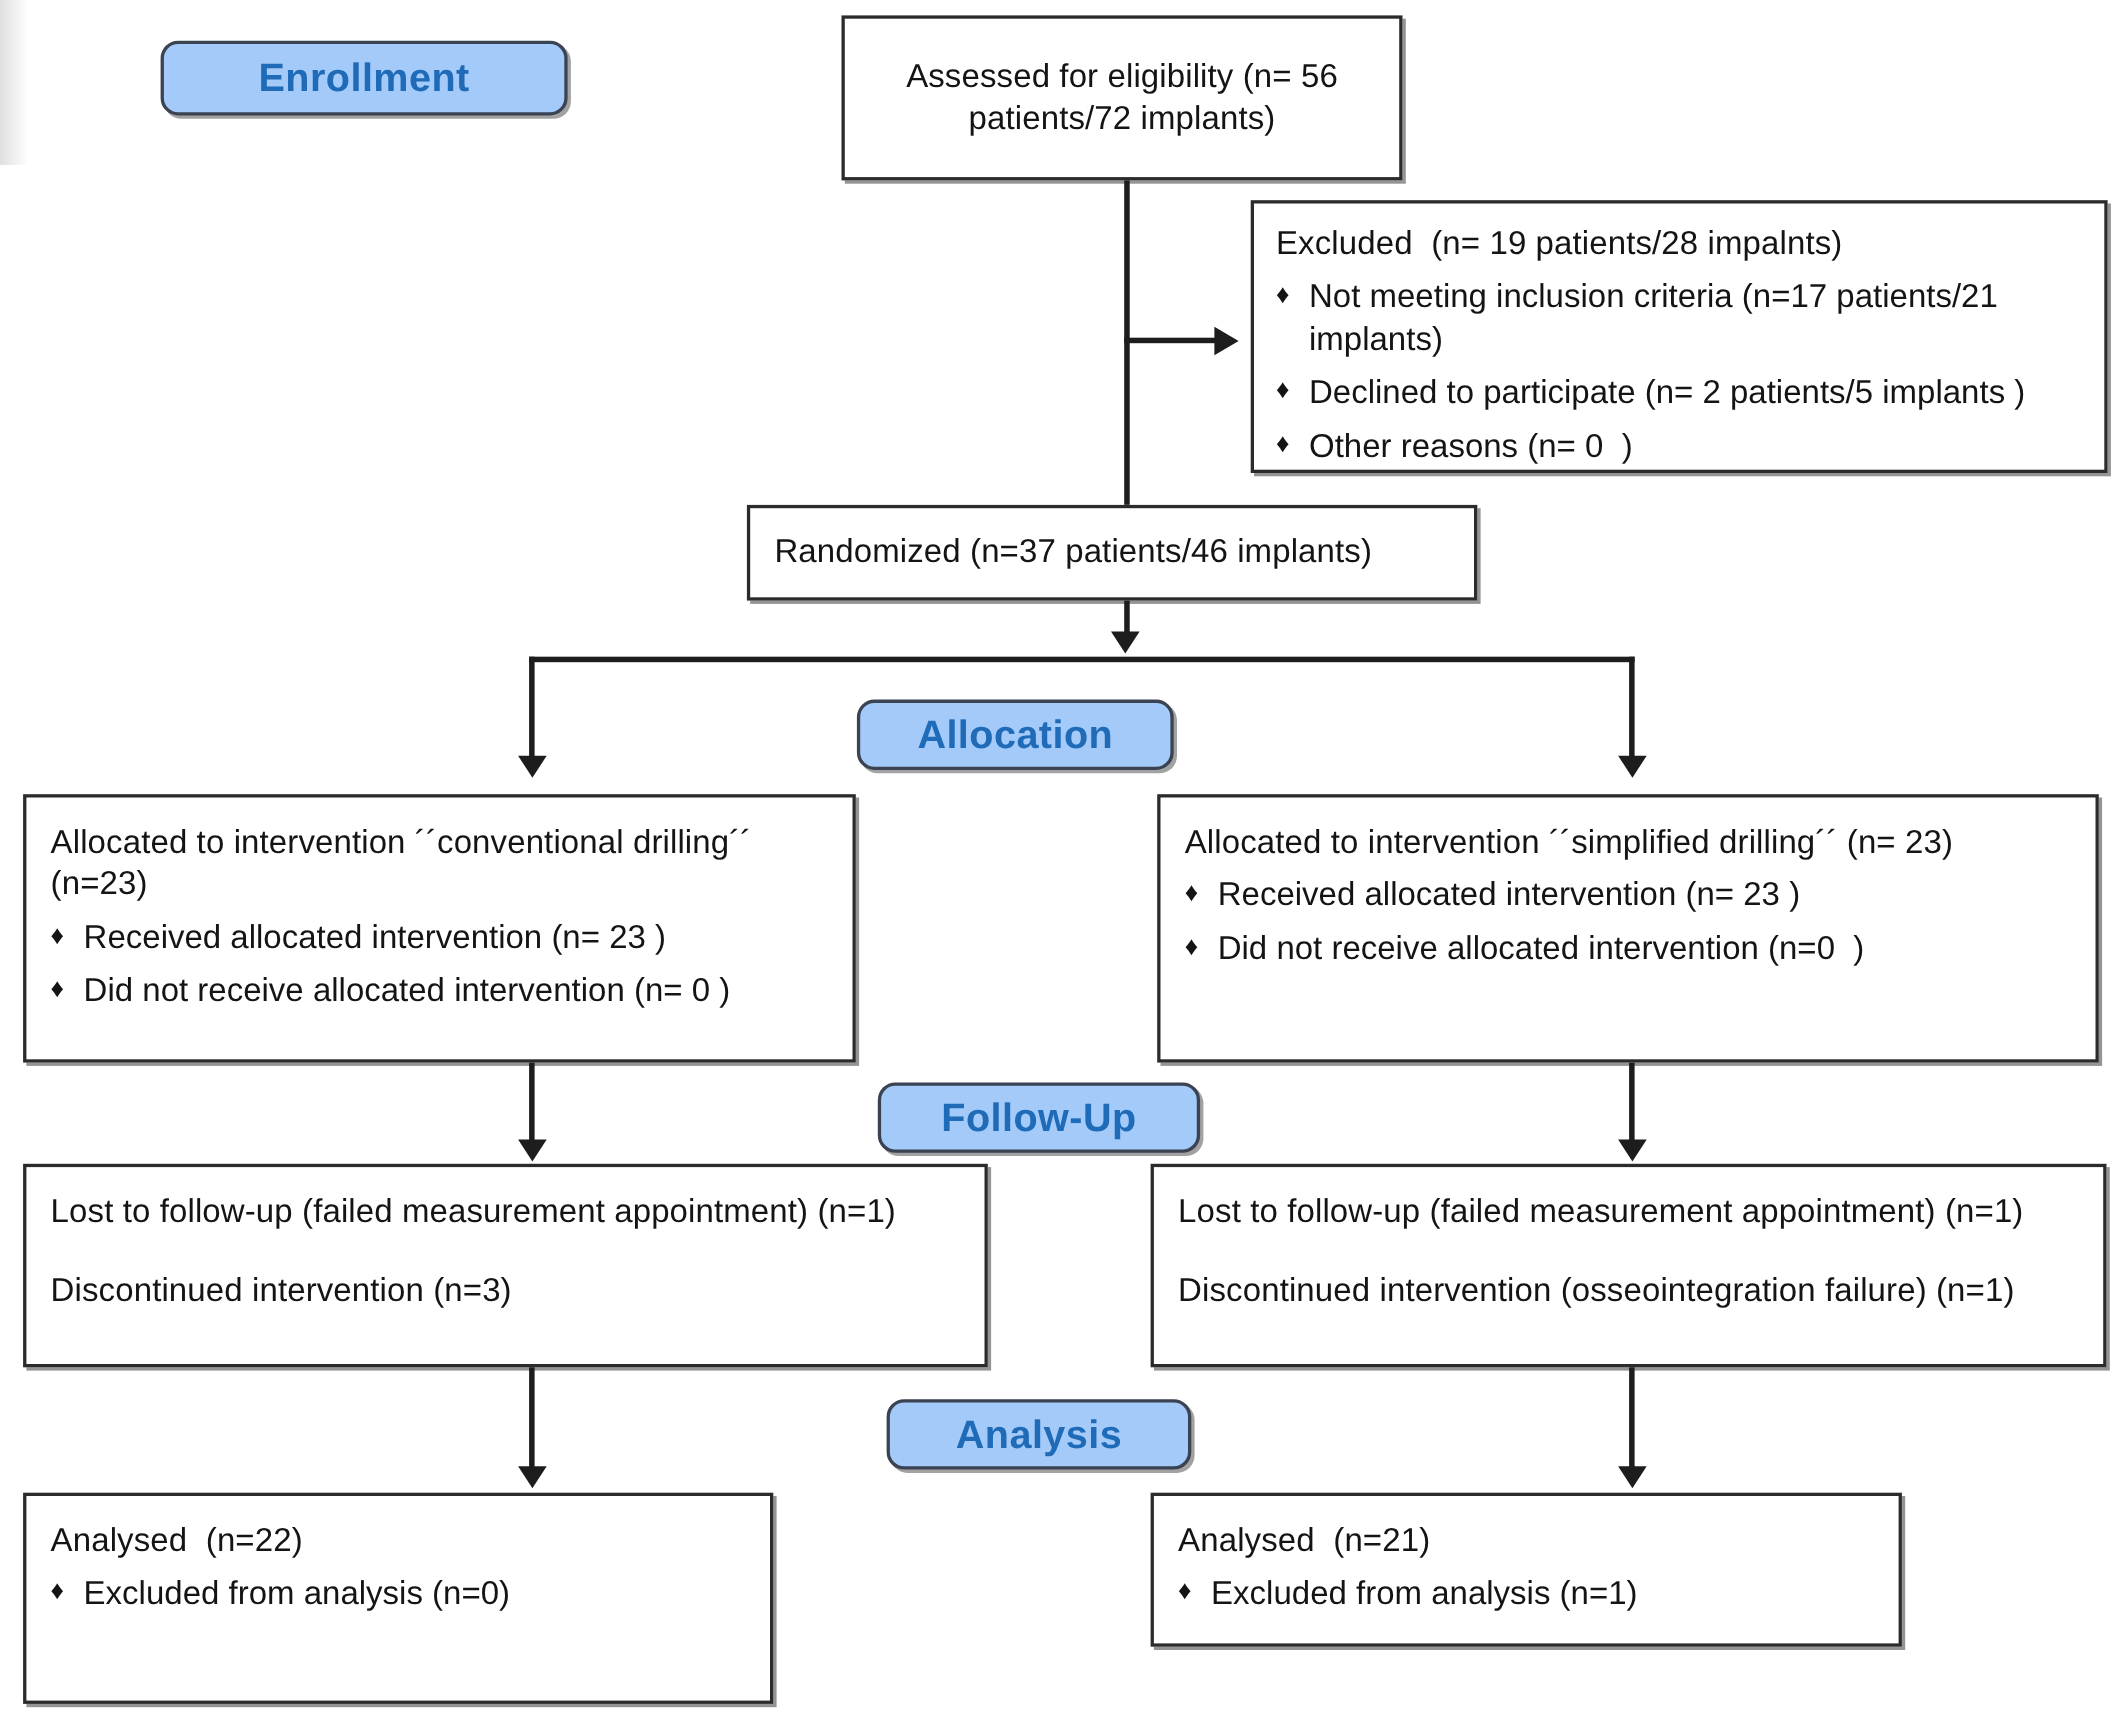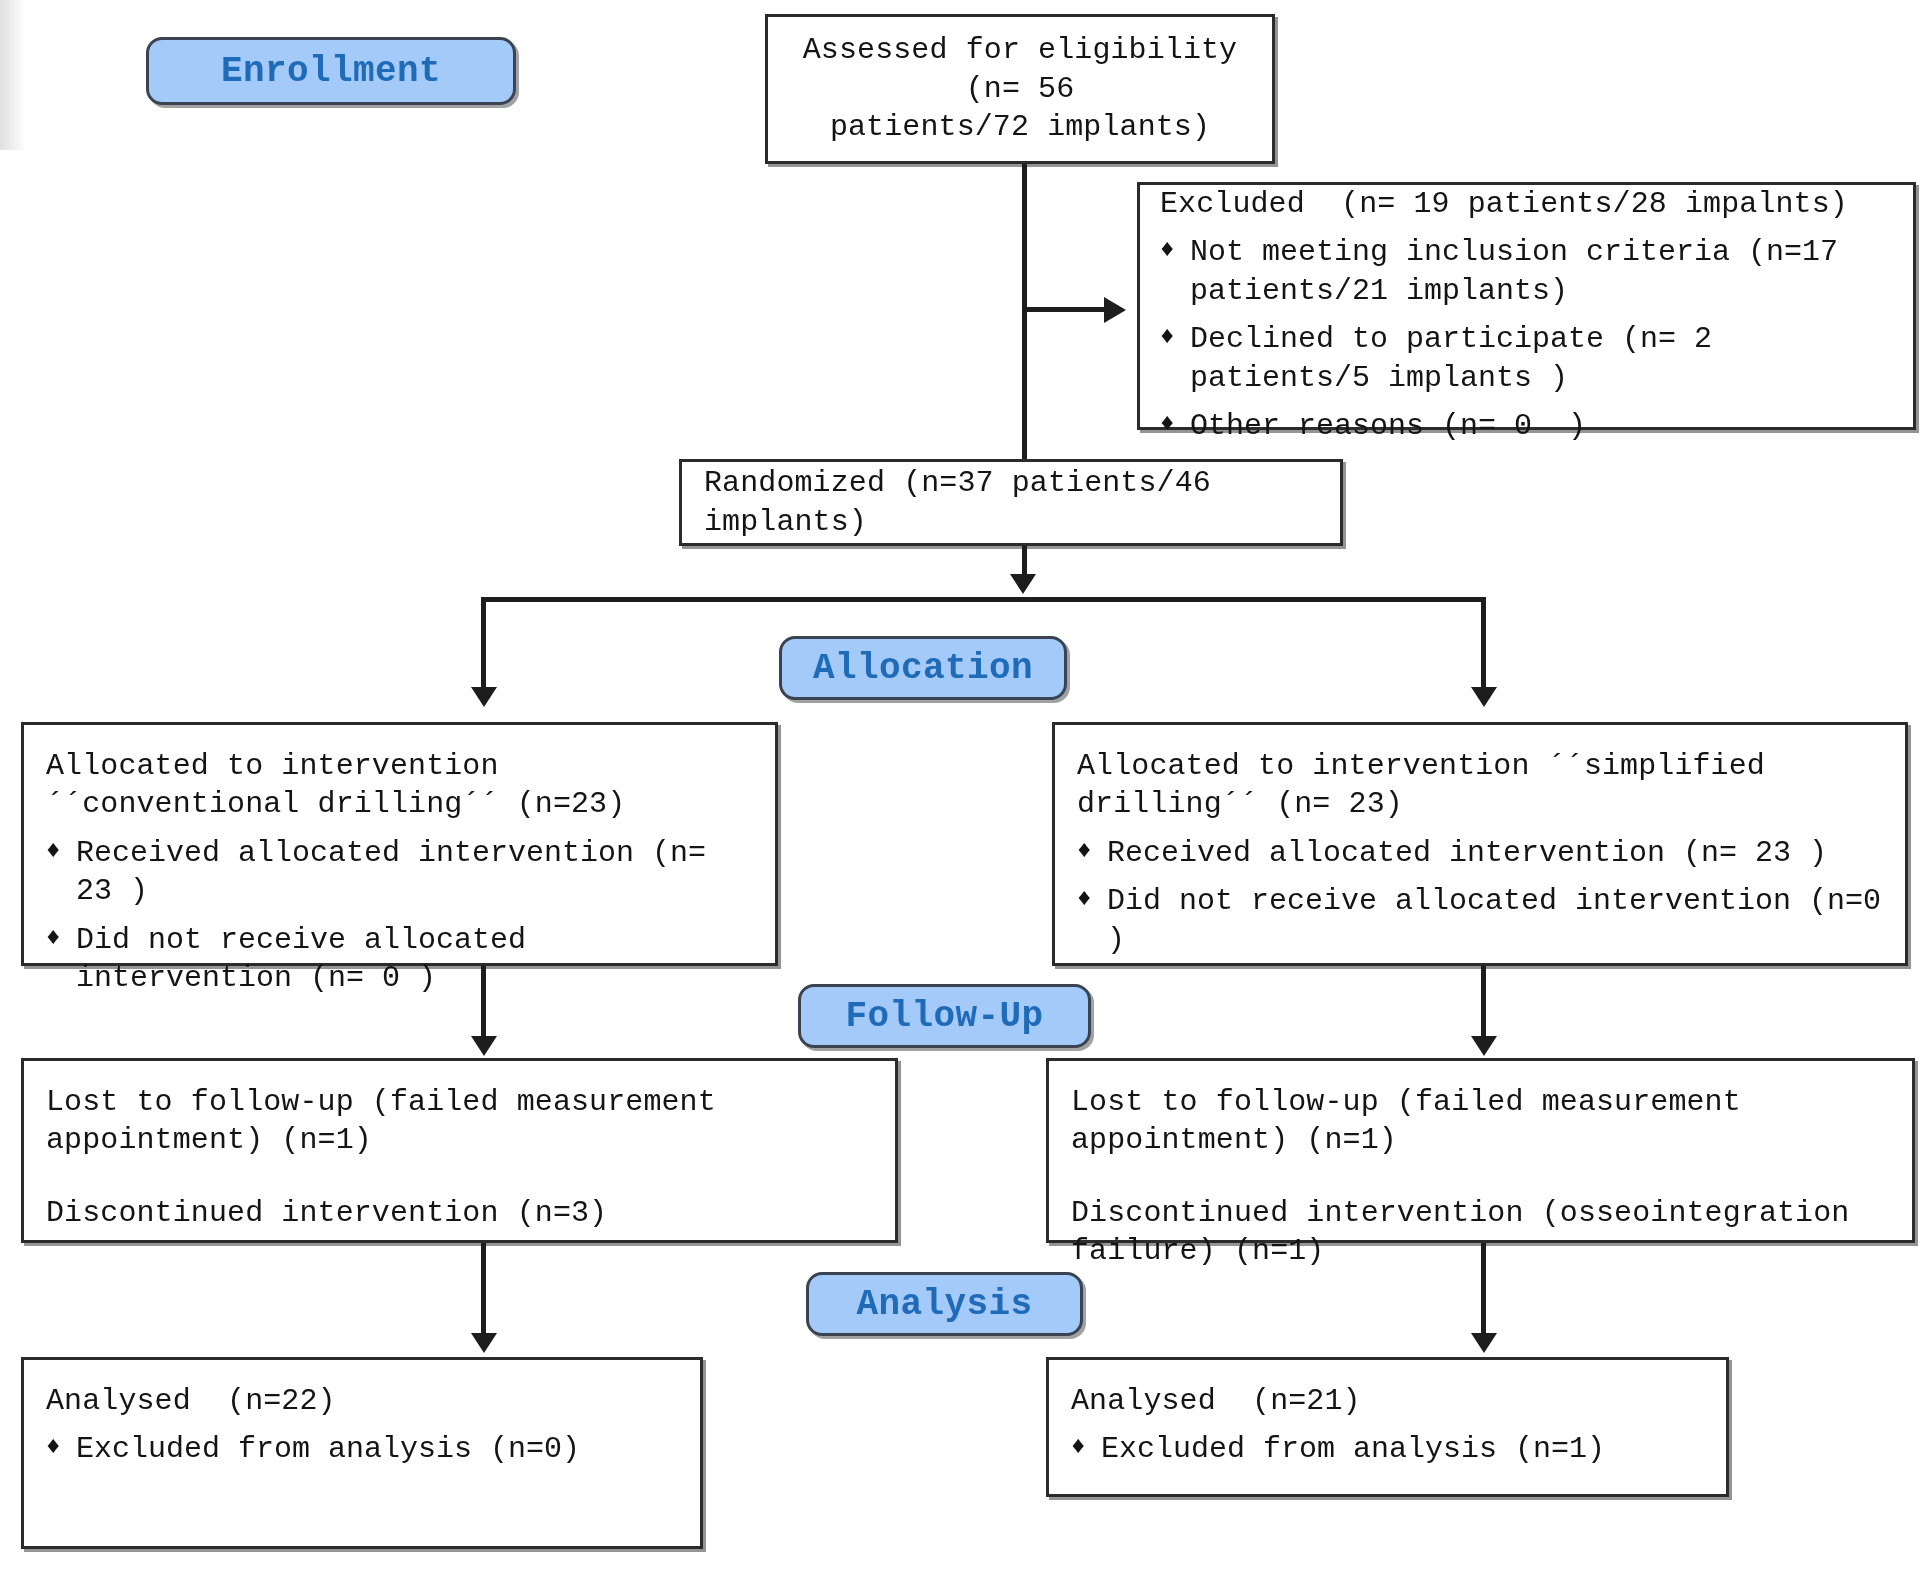--- a/index.html
+++ b/index.html
@@ -4,21 +4,21 @@
 <style>
   html,body{margin:0;padding:0;}
   body{
     width:1931px;height:1569px;
     background:#ffffff;
     font-family:"Liberation Sans", sans-serif;
     position:relative;
     overflow:hidden;
     color:#111111;
   }
-  #canvas{position:absolute;inset:0;font-family:Liberation Mono, monospace;}
+  #canvas{position:absolute;inset:0;}
 
   
   .box{
     position:absolute;
     background:#ffffff;
     border:3px solid #2b2b2b;
     box-sizing:border-box;
     box-shadow:3px 3px 0 0 rgba(60,60,60,.55);
   }
   .box .inner{
@@ -114,21 +114,21 @@
       <div class="line">patients/72 implants)</div>
     </div>
   </div>
 
   <div class="vline" style="left:1022px;top:164px;height:295px;"></div>
 
   <div class="hline" style="left:1022px;top:307px;width:86px;"></div>
   <div class="arrow-right" style="left:1104px;top:297px;"></div>
 
   <div class="box" style="left:1137px;top:182px;width:779px;height:248px;">
-    <div class="inner" style="padding:0 20px;">
+    <div class="inner" style="padding:18px 20px;">
       <div class="line">Excluded  (n= 19 patients/28 impalnts)</div>
       <div class="bullet">
         <span class="mk">♦</span>
         <span class="tx">Not meeting inclusion criteria (n=17 patients/21 implants)</span>
       </div>
       <div class="bullet">
         <span class="mk">♦</span>
         <span class="tx">Declined to participate (n= 2 patients/5 implants )</span>
       </div>
       <div class="bullet">

